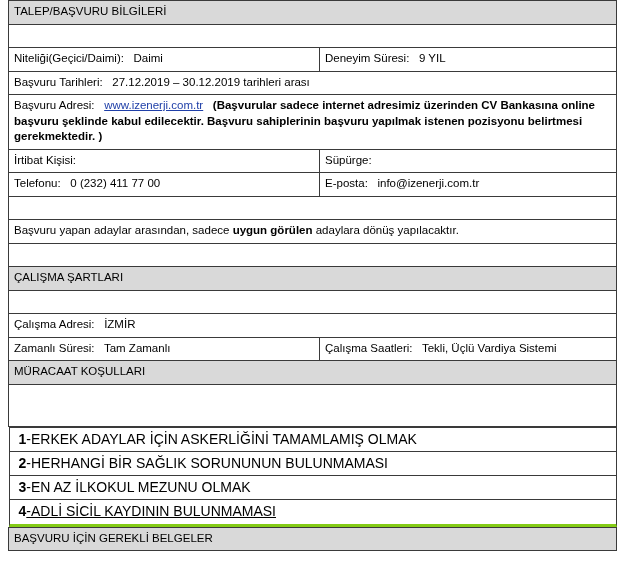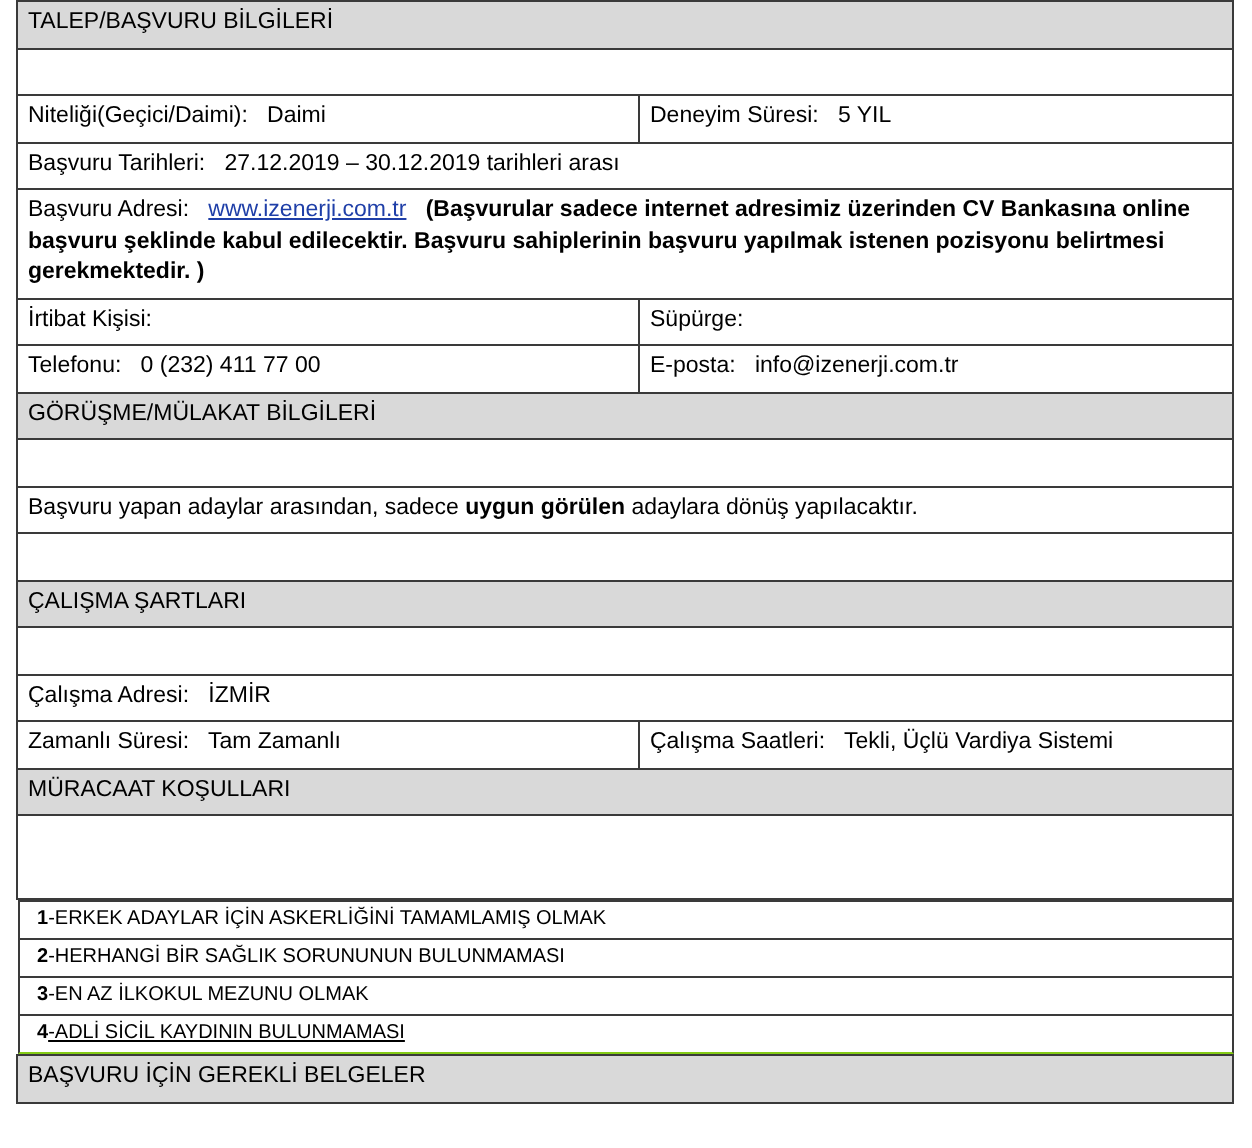--- a/index.html
+++ b/index.html
@@ -61,25 +61,25 @@
     padding: 0;
   }
   .cond-list {
     margin: 0;
     padding: 0;
   }
   .cond {
     border: 1px solid #3a3a3a;
     border-bottom: none;
     padding: 2px 5px 3px 9px;
-    font-size: 10px;
+    font-size: 14px;
     line-height: 1.3;
   }
   .cond:last-child {
-    border-bottom: 1px solid #84cc16;
+    border-bottom: 3px solid #84cc16;
   }
   .cond-underline {
     text-decoration: underline;
   }
 </style>
 </head>
 <body>
 
 <div class="page">
   <div class="doc">
@@ -102,21 +102,21 @@
 
       <tr>
         <td>
           <span>Niteliği(Geçici/Daimi):</span>
           <span>&nbsp;</span>
           <span>Daimi</span>
         </td>
         <td>
           <span>Deneyim Süresi:</span>
           <span>&nbsp;</span>
-          <span>5 YIL</span>
+          <span>9 YIL</span>
         </td>
       </tr>
 
       <tr>
         <td colspan="2">
           <span>Başvuru Tarihleri:</span>
           <span>&nbsp;</span>
           <span>27.12.2019 – 30.12.2019 tarihleri arası</span>
         </td>
       </tr>
@@ -148,23 +148,20 @@
           <span>&nbsp;</span>
           <span>0 (232) 411 77 00</span>
         </td>
         <td>
           <span>E-posta:</span>
           <span>&nbsp;</span>
           <span>info@izenerji.com.tr</span>
         </td>
       </tr>
 
-      <tr>
-        <td class="section" colspan="2">GÖRÜŞME/MÜLAKAT BİLGİLERİ</td>
-      </tr>
 
       <tr>
         <td class="blank" colspan="2">&nbsp;</td>
       </tr>
 
       <tr>
         <td colspan="2">
           <span>Başvuru yapan adaylar arasından, sadece </span><span class="bold">uygun görülen</span><span> adaylara dönüş yapılacaktır.</span>
         </td>
       </tr>

